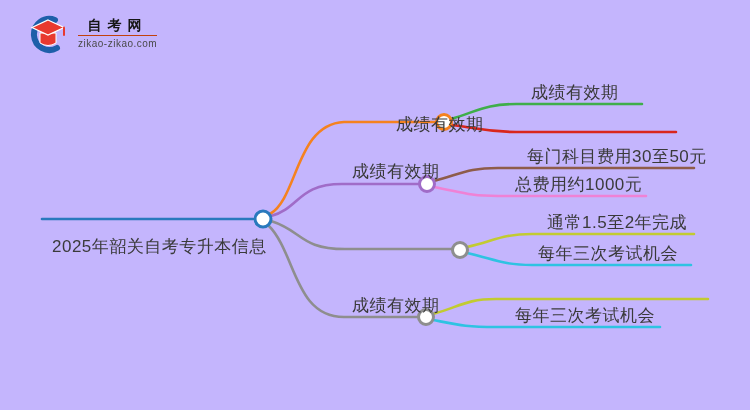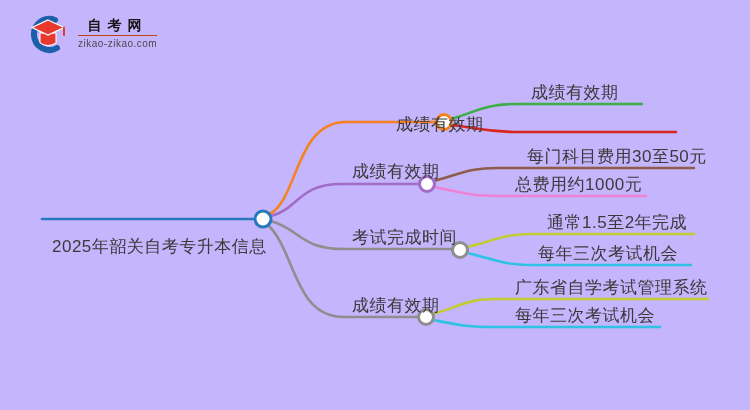--- a/index.html
+++ b/index.html
@@ -65,24 +65,22 @@
     <div class="logo-text">
       <div class="logo-title">自考网</div>
       <div class="logo-domain">zikao-zikao.com</div>
     </div>
   </div>
 
   <div class="node root-label" style="left:52px;top:195px;margin-top:41px;">2025年韶关自考专升本信息</div>
 
   <div class="node" style="left:352px;top:114px;margin-left:44px;">成绩有效期</div>
   <div class="node" style="left:352px;top:161px;">成绩有效期</div>
-  <div class="node" style="left:352px;top:227px;">考试完成时间</div>
   <div class="node" style="left:352px;top:295px;">成绩有效期</div>
 
   <div class="node" style="left:531px;top:82px;">成绩有效期</div>
   <div class="node" style="left:515px;top:146px;margin-left:12px;">每门科目费用30至50元</div>
   <div class="node" style="left:515px;top:174px;">总费用约1000元</div>
   <div class="node" style="left:547px;top:212px;">通常1.5至2年完成</div>
   <div class="node" style="left:538px;top:243px;">每年三次考试机会</div>
-  <div class="node" style="left:515px;top:277px;">广东省自学考试管理系统</div>
   <div class="node" style="left:515px;top:305px;">每年三次考试机会</div>
 
 </div>
 
 </body></html>

